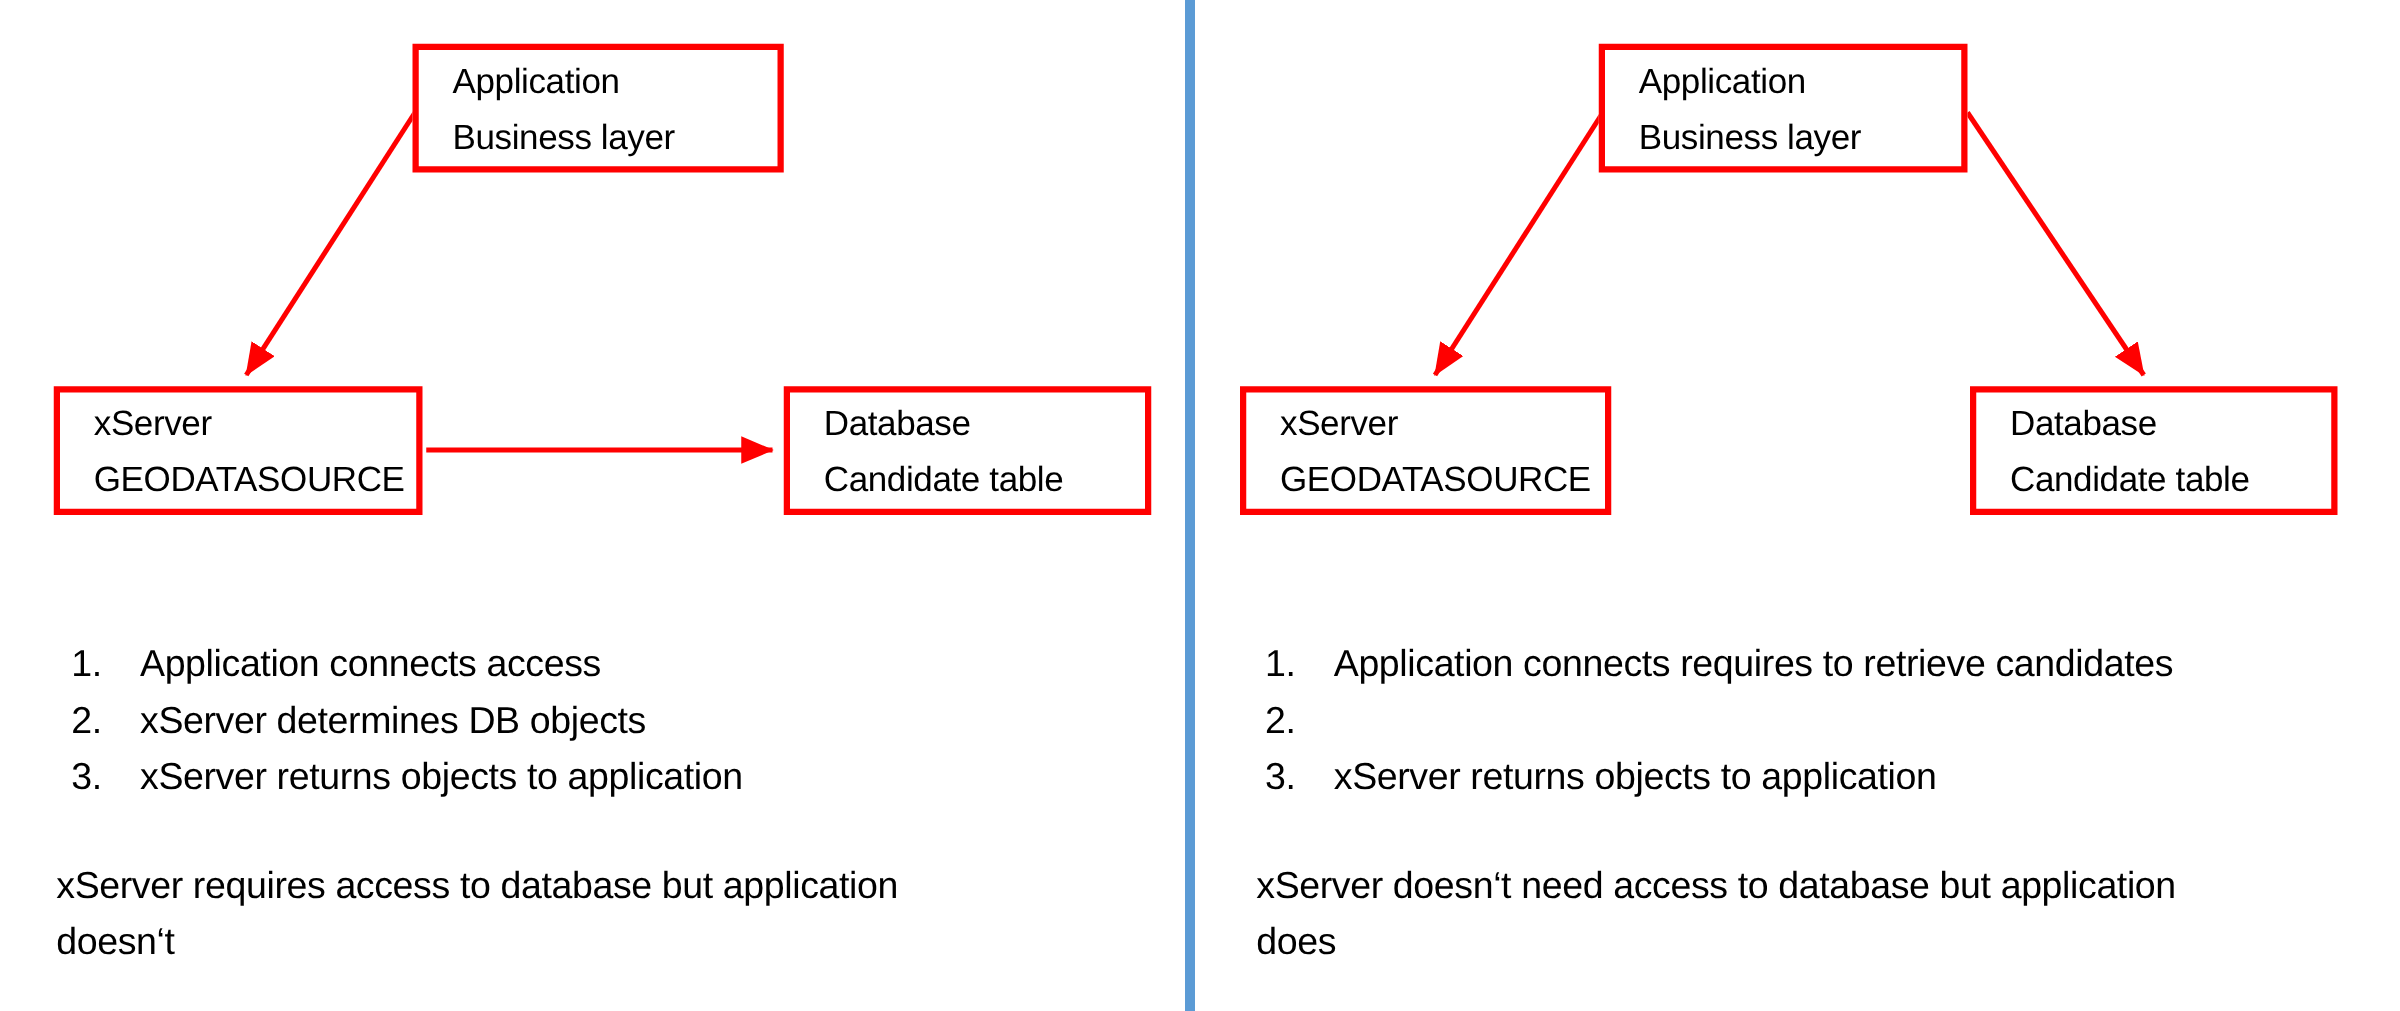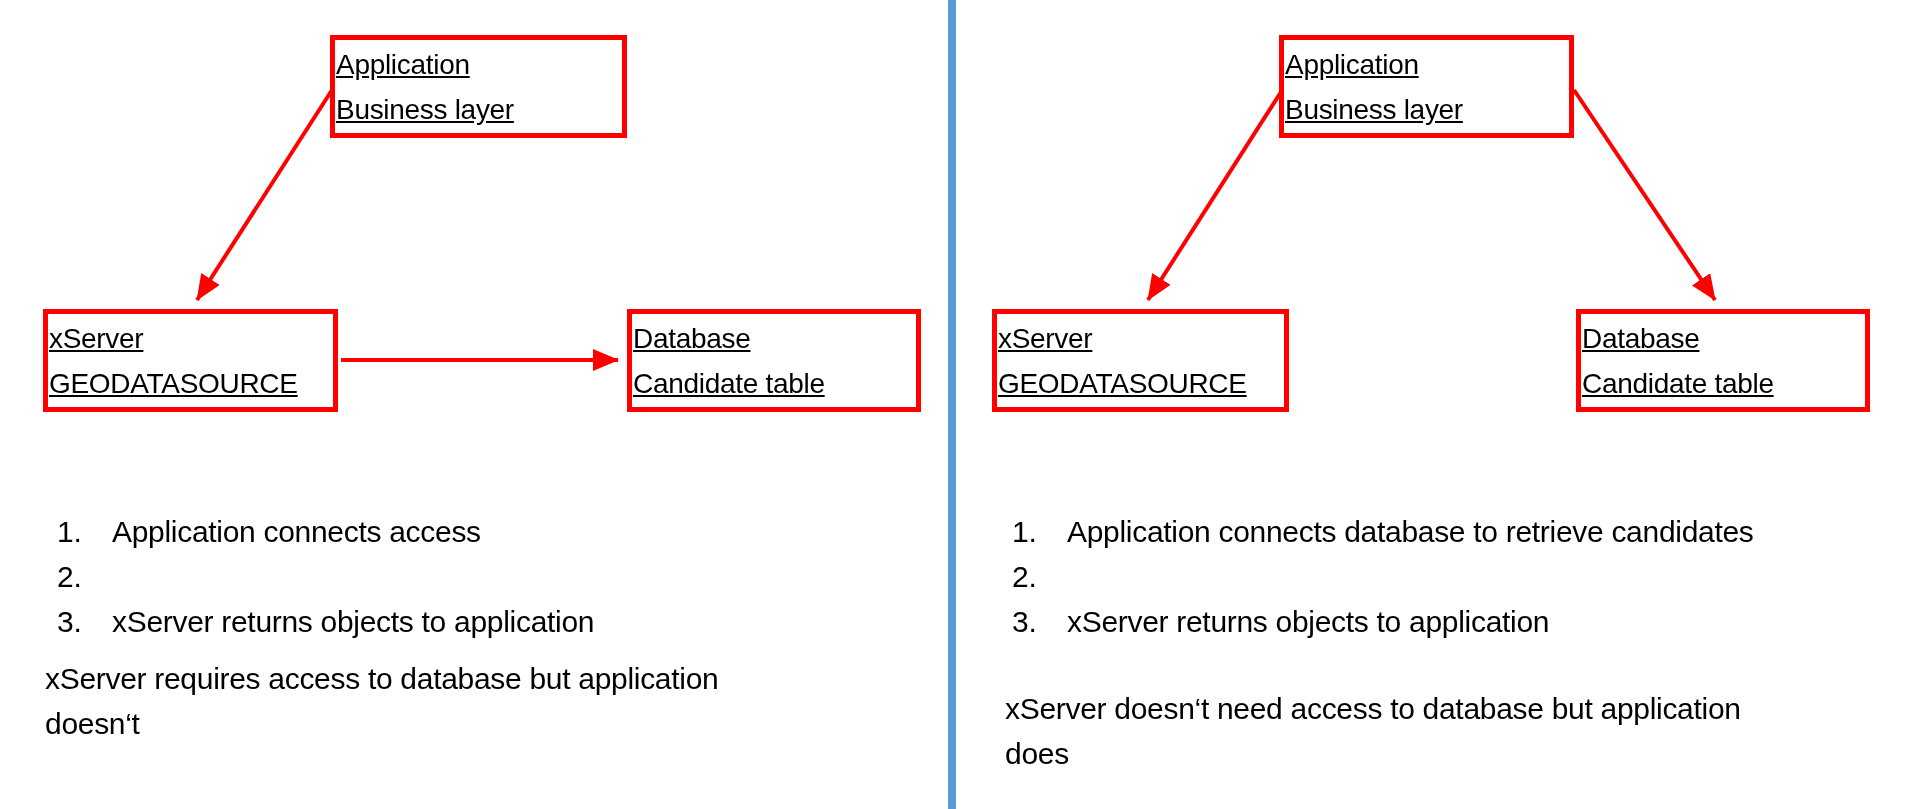--- a/index.html
+++ b/index.html
@@ -25,23 +25,22 @@
     position:absolute;top:0;height:809px;width:8px;left:948px;
     background:var(--blue);
   }
   .rbox{
     position:absolute;
     box-sizing:border-box;
     border:5px solid var(--red);
     background:var(--bg);
     font-size:28px;
     line-height:45px;
-    padding:2px 1px;
+    padding:2px 27px;
     white-space:pre-line;
-    text-decoration:underline;
   }
   .steps{
     position:absolute;
     font-size:30px;
     line-height:45px;
   }
   .step{display:flex;}
   .step .num{width:55px;flex:0 0 55px;}
   .note{
     position:absolute;
@@ -83,39 +82,40 @@
   <div class="rbox" style="left:1576px;top:309px;width:294px;height:103px;">Database
 Candidate table</div>
 
   <div class="steps" style="left:57px;top:509px;">
     <div class="step">
       <span class="num">1.</span>
       <span class="txt">Application connects access</span>
     </div>
     <div class="step">
       <span class="num">2.</span>
+      <span class="txt">xServer determines DB objects</span>
     </div>
     <div class="step">
       <span class="num">3.</span>
       <span class="txt">xServer returns objects to application</span>
     </div>
   </div>
 
   <div class="steps" style="left:1012px;top:509px;">
     <div class="step">
       <span class="num">1.</span>
-      <span class="txt">Application connects database to retrieve candidates</span>
+      <span class="txt">Application connects requires to retrieve candidates</span>
     </div>
     <div class="step">
       <span class="num">2.</span>
     </div>
     <div class="step">
       <span class="num">3.</span>
       <span class="txt">xServer returns objects to application</span>
     </div>
   </div>
 
-  <div class="note" style="left:45px;top:656px;width:900px;">xServer requires access to database but application
+  <div class="note" style="left:45px;top:686px;width:900px;">xServer requires access to database but application
 doesn‘t</div>
   <div class="note" style="left:1005px;top:686px;width:900px;">xServer doesn‘t need access to database but application
 does</div>
 
 </div>
 
 </body></html>

